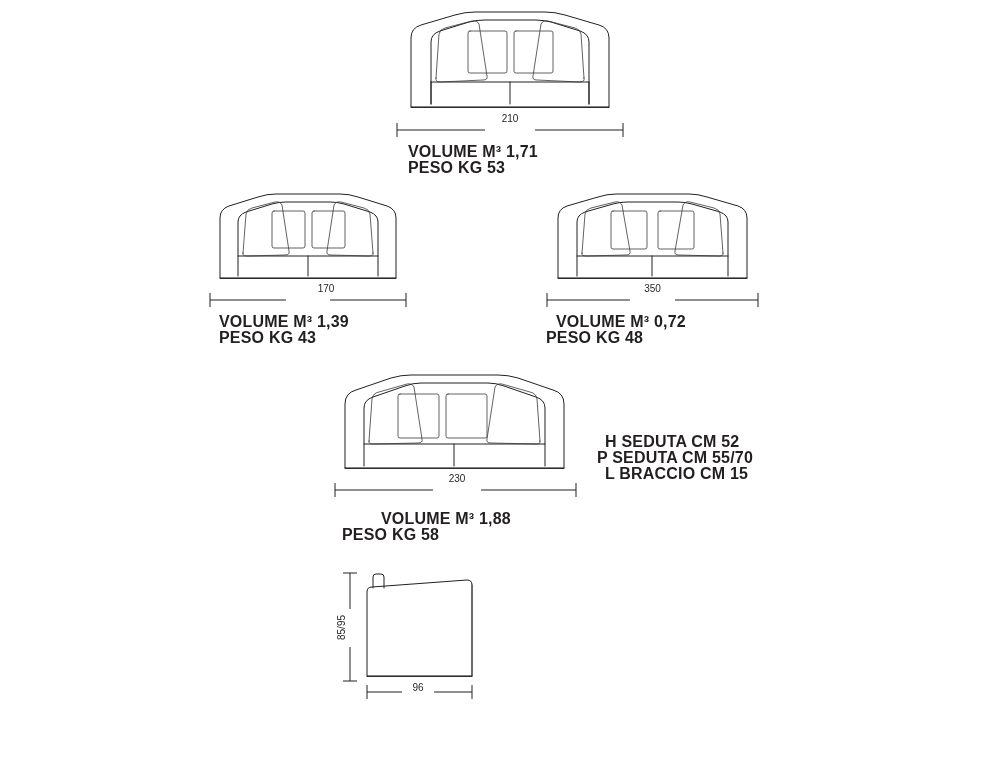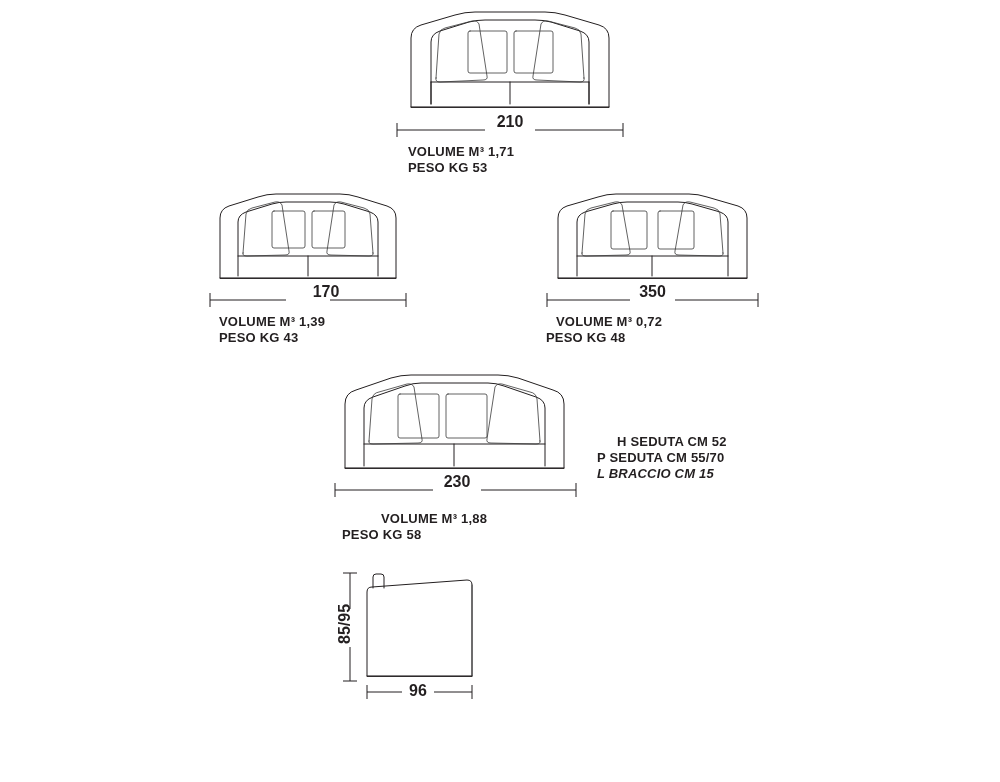--- a/index.html
+++ b/index.html
@@ -16,31 +16,31 @@
     width: 1000px;
     height: 782px;
     background: #ffffff;
     overflow: hidden;
   }
   .fig {
     position: absolute;
   }
   .spec {
     position: absolute;
-    font-size: 13px;
+    font-size: 16px;
     line-height: 16px;
     letter-spacing: 0.2px;
     font-weight: 700;
     color: #231f20;
     white-space: nowrap;
   }
   .dimlabel {
     position: absolute;
-    font-size: 16px;
-    font-weight: 700;
+    font-size: 10px;
+    font-weight: 400;
     color: #231f20;
     white-space: nowrap;
     text-align: center;
   }
   .dimlabel.vertical {
     writing-mode: vertical-rl;
     transform: rotate(180deg);
   }
   svg {
     display: block;
@@ -168,23 +168,23 @@
       <line class="dimline" x1="148" y1="10" x2="243" y2="10"></line>
       <line class="dimline" x1="2" y1="3" x2="2" y2="17"></line>
       <line class="dimline" x1="243" y1="3" x2="243" y2="17"></line>
     </svg>
     <div class="dimlabel" style="left:100px; top:107px; width:48px;">230</div>
     <div class="spec" style="left:9px; top:145px;margin-left:39px;">VOLUME M³ 1,88</div>
     <div class="spec" style="left:9px; top:161px;">PESO KG 58</div>
   </div>
 
   <div class="fig" style="left:597px; top:434px;">
-    <div class="spec" style="left:12px; top:0;padding-left:8px;">H SEDUTA CM 52</div>
+    <div class="spec" style="left:0; top:0;padding-left:8px;">H SEDUTA CM 52</div>
     <div class="spec" style="left:0; top:16px;text-align:right;">P SEDUTA CM 55/70</div>
-    <div class="spec" style="left:0; top:32px;font-style:italic;">L BRACCIO CM 15</div>
+    <div class="spec" style="left:8px; top:32px;">L BRACCIO CM 15</div>
   </div>
 
   <div class="fig" style="left:330px; top:568px;">
 
     <svg width="24" height="112" viewBox="0 0 24 112" style="position:absolute; left:6px; top:3px;">
       <line class="dimline" x1="14" y1="2" x2="14" y2="38"></line>
       <line class="dimline" x1="14" y1="76" x2="14" y2="110"></line>
       <line class="dimline" x1="7" y1="2" x2="21" y2="2"></line>
       <line class="dimline" x1="7" y1="110" x2="21" y2="110"></line>
     </svg>

